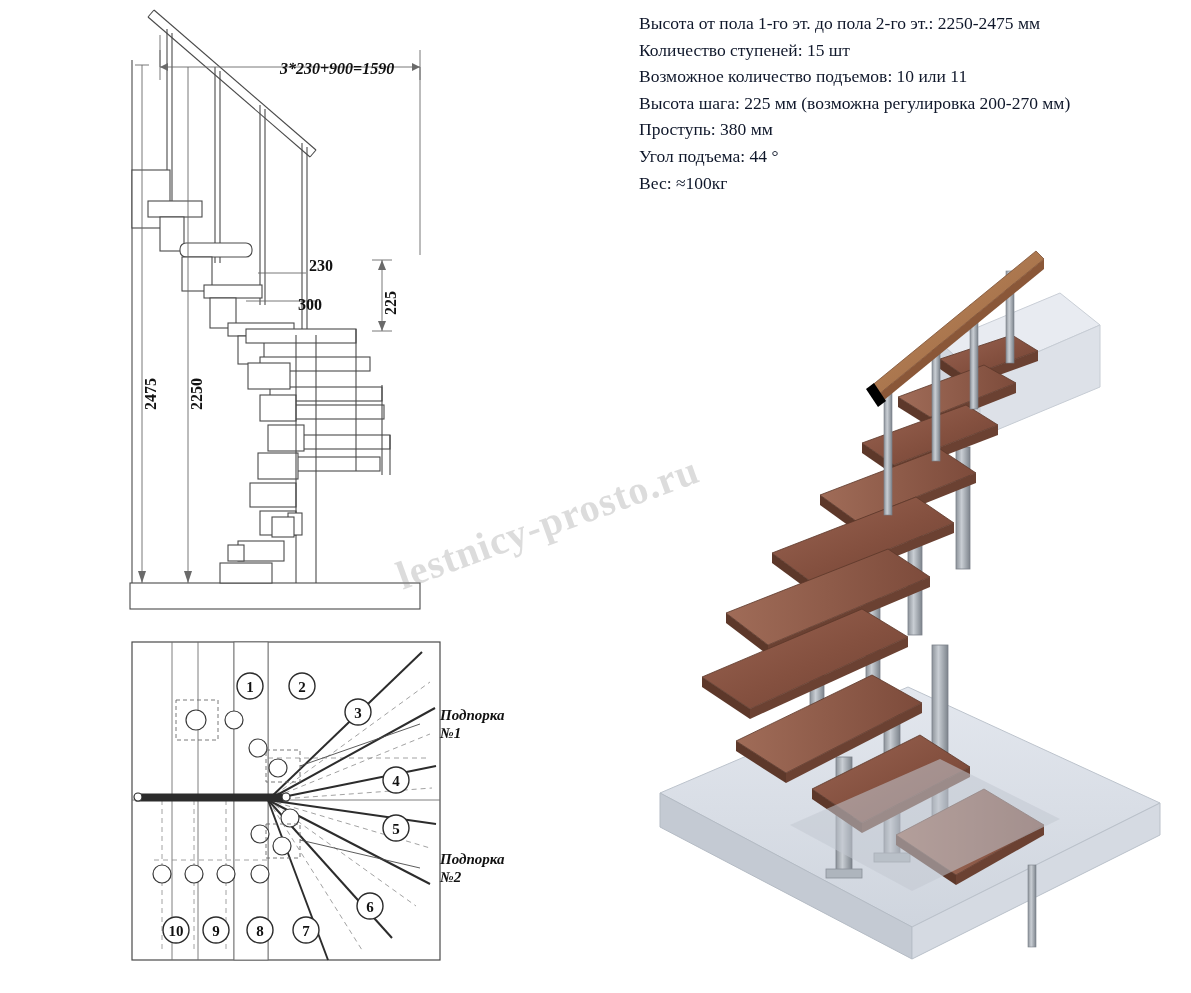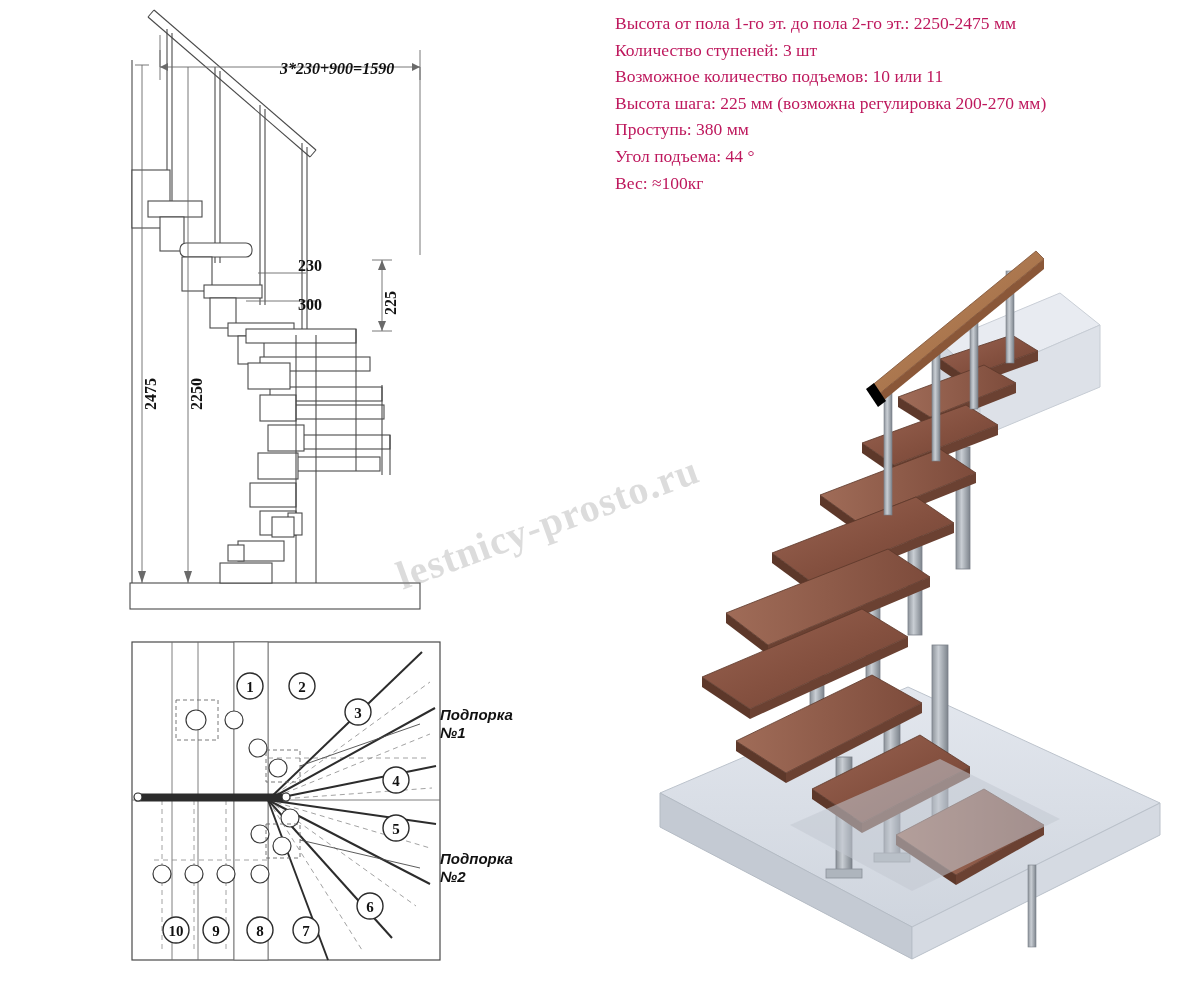--- a/index.html
+++ b/index.html
@@ -17,24 +17,25 @@
 
   
   .spec-list {
     position: absolute;
     left: 615px;
     top: 10px;
     width: 560px;
   }
   .spec-line {
     font-size: 17.5px;
-    color: #be185d;
+    color: #0f172a;
     line-height: 1.52;
     white-space: nowrap;
     font-family: "Liberation Serif", serif;
+    margin-left: 24px;
   }
 
   
   .elev {
     position: absolute;
     left: 120px;
     top: 5px;
     width: 420px;
     height: 620px;
   }
@@ -70,21 +71,21 @@
     font-family: "Liberation Serif", serif;
     font-size: 16px;
     font-weight: bold;
     color: #111;
     transform: rotate(-90deg);
     transform-origin: left top;
     white-space: nowrap;
   }
   .plan-note {
     position: absolute;
-    font-family: Liberation Sans, sans-serif;
+    font-family: Liberation Serif, serif;
     font-size: 15px;
     font-weight: bold;
     font-style: italic;
     color: #111;
     line-height: 1.2;
     white-space: nowrap;
   }
 
   
   .watermark {
@@ -101,21 +102,21 @@
     white-space: nowrap;
     pointer-events: none;
     user-select: none;
   }
 </style>
 </head>
 <body>
 
 <div class="spec-list">
   <div class="spec-line">Высота от пола 1-го эт. до пола 2-го эт.: 2250-2475 мм</div>
-  <div class="spec-line">Количество ступеней: 3 шт</div>
+  <div class="spec-line">Количество ступеней: 15 шт</div>
   <div class="spec-line">Возможное количество подъемов: 10 или 11</div>
   <div class="spec-line">Высота шага: 225 мм (возможна регулировка 200-270 мм)</div>
   <div class="spec-line">Проступь: 380 мм</div>
   <div class="spec-line">Угол подъема: 44 °</div>
   <div class="spec-line">Вес: ≈100кг</div>
 </div>
 
 <div class="elev">
   <svg width="420" height="620" viewBox="0 0 420 620">
     <g stroke="#4a4a4a" fill="none" stroke-width="1.1">
@@ -204,21 +205,21 @@
       <polygon points="22,578 18,566 26,566"></polygon>
       <polygon points="68,578 64,566 72,566"></polygon>
       <polygon points="40,62 48,58 48,66"></polygon>
       <polygon points="300,62 292,58 292,66"></polygon>
       <polygon points="262,326 258,316 266,316"></polygon>
       <polygon points="262,255 258,265 266,265"></polygon>
     </g>
   </svg>
 
   <div class="dim-label" style="left:160px; top:55px;text-align:center;">3*230+900=1590</div>
-  <div class="dim-label plain" style="left:178px; top:252px;">230</div>
+  <div class="dim-label plain" style="left:189px; top:252px;">230</div>
   <div class="dim-label plain" style="left:178px; top:291px;">300</div>
   <div class="vert-label" style="left:262px; top:310px;">225</div>
   <div class="vert-label" style="left:22px; top:405px;">2475</div>
   <div class="vert-label" style="left:68px; top:405px;">2250</div>
 </div>
 
 <div class="plan">
   <svg width="420" height="330" viewBox="0 0 420 330">
 
     <rect x="2" y="4" width="308" height="318" fill="#ffffff" stroke="#4a4a4a" stroke-width="1.2"></rect>

